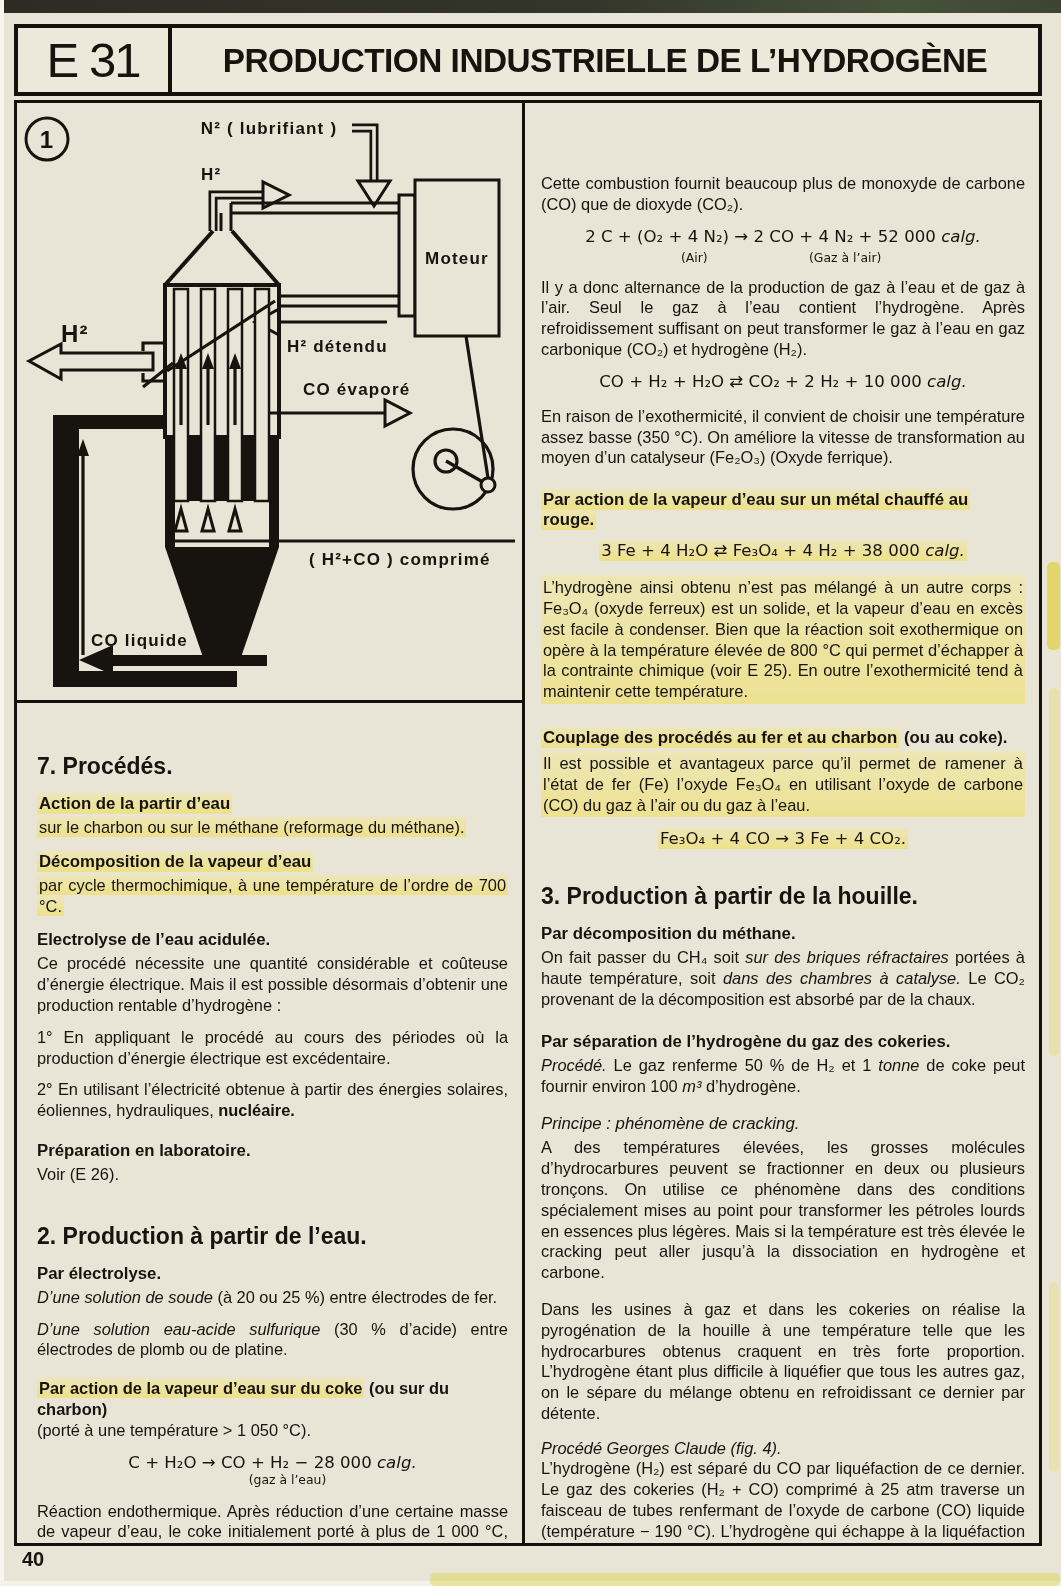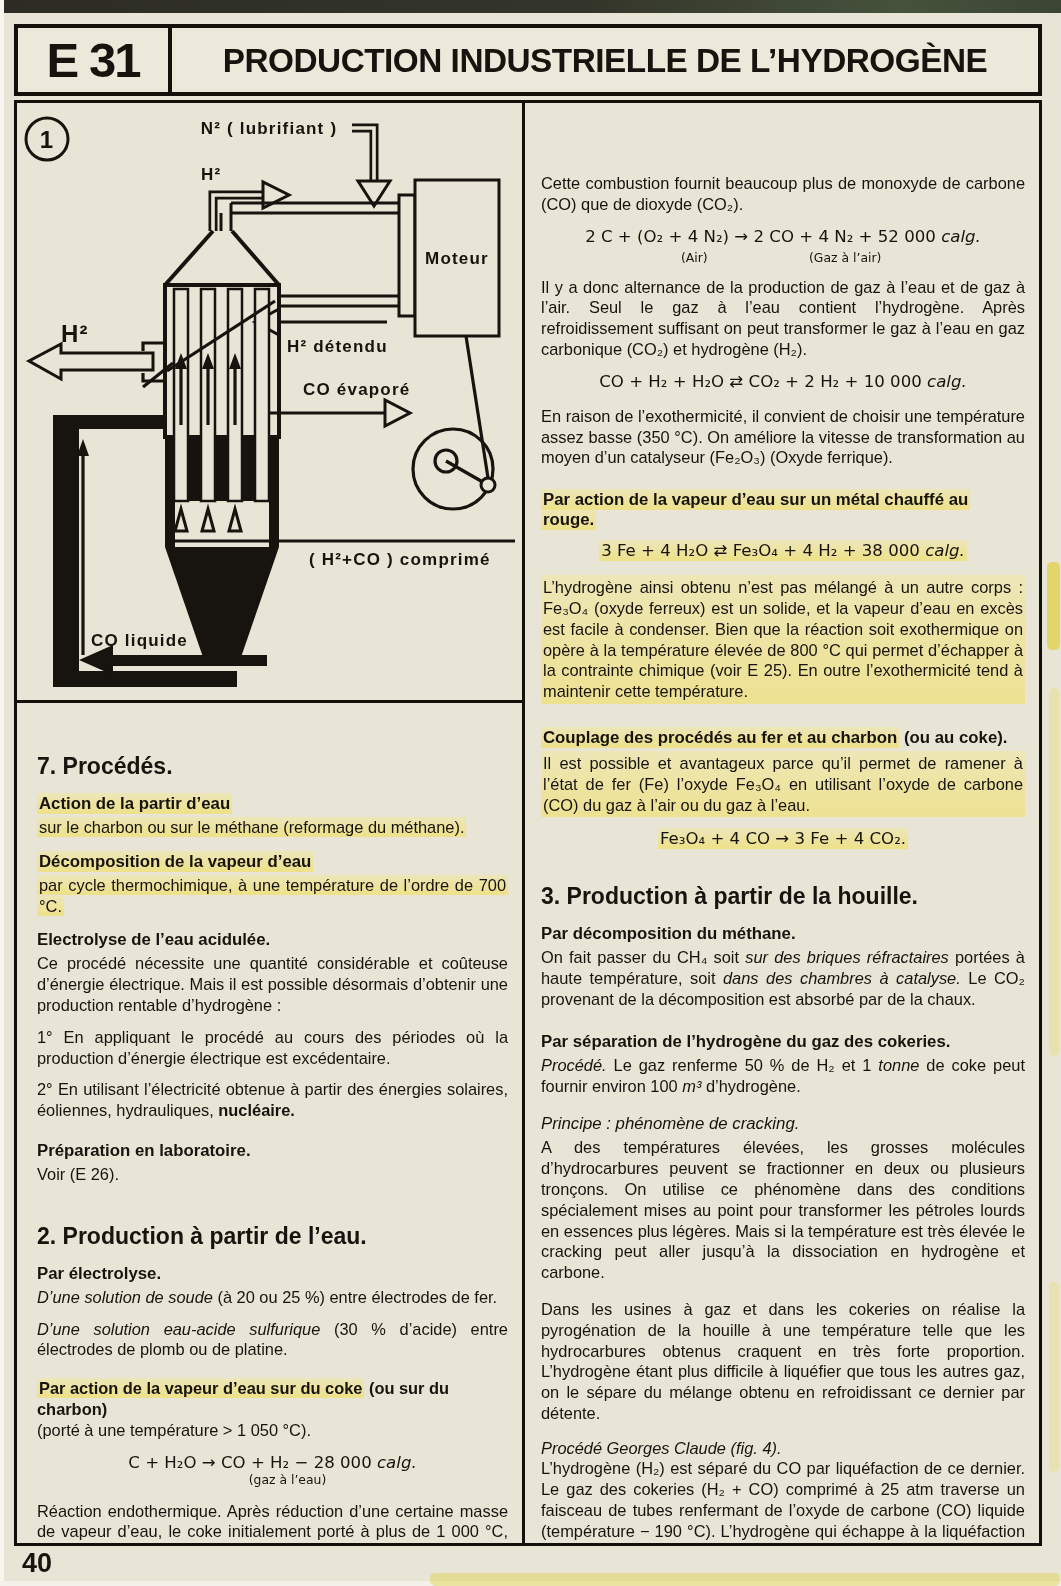--- a/index.html
+++ b/index.html
@@ -8,21 +8,21 @@
         font-family:"Liberation Sans","DejaVu Sans",sans-serif;color:#17130e;}
   .scan-top{position:absolute;top:0;left:0;width:100%;height:13px;
         background:linear-gradient(90deg,#2c2c24,#34352a 55%,#46523c 85%,#3c4433);}
   .edge-left{position:absolute;top:0;left:0;width:4px;height:100%;background:#f7f5ed;}
   .edge-bottom{position:absolute;bottom:0;left:0;width:100%;height:5px;background:#f4f2e8;}
 
   
   .header{position:absolute;left:14px;top:24px;width:1028px;height:72px;
         border:4px solid #14110c;display:flex;background:#ece8da;box-sizing:border-box;}
   .header-code{width:150px;border-right:4px solid #14110c;display:flex;align-items:center;
-        justify-content:center;font-size:49px;font-weight:700;letter-spacing:-2px;}
+        justify-content:center;font-size:49px;font-weight:400;letter-spacing:-2px;}
   .header-title{flex:1;display:flex;align-items:center;justify-content:center;
         font-size:34px;font-weight:700;white-space:nowrap;transform:scaleX(.98);letter-spacing:-.5px;}
 
   
   .content{position:absolute;left:14px;top:100px;width:1028px;height:1446px;
         border:3px solid #14110c;box-sizing:border-box;display:flex;background:#e9e5d6;}
   .col-left{width:508px;border-right:3px solid #14110c;box-sizing:border-box;display:flex;flex-direction:column;}
   .col-right{flex:1;padding:70px 14px 0 16px;box-sizing:border-box;overflow:hidden;}
 
   .figure{height:600px;border-bottom:3px solid #14110c;box-sizing:border-box;position:relative;}
@@ -37,21 +37,21 @@
   .it{font-style:italic;}
   .eq{font-family:"DejaVu Sans",sans-serif;font-size:16.6px;text-align:center;margin:10px 0 14px;line-height:21px;}
   .eq-note{font-size:12.4px;line-height:14px;}
   .eq1-notes{position:relative;height:16px;font-size:12.4px;}
   .eq1-notes .n1{position:absolute;left:140px;}
   .eq1-notes .n2{position:absolute;left:268px;}
   .hl{background:linear-gradient(rgba(246,233,120,.30),rgba(240,222,88,.62));
       box-decoration-break:clone;-webkit-box-decoration-break:clone;padding:1px 2px;}
   .hl-block{background:linear-gradient(rgba(246,233,120,.34),rgba(240,222,88,.55));padding:2px 2px;}
 
-  .page-number{position:absolute;left:22px;top:1548px;font-size:27px;font-weight:700;}
+  .page-number{position:absolute;left:22px;top:1548px;font-size:20px;font-weight:700;}
 
   
   .streak{position:absolute;border-radius:5px;}
   .st1{right:1px;top:562px;width:13px;height:88px;background:rgba(226,205,55,.68);}
   .st2{right:2px;top:688px;width:10px;height:368px;background:rgba(233,218,100,.35);}
   .st3{right:2px;top:1282px;width:10px;height:190px;background:rgba(233,218,100,.32);}
   .st4{left:430px;bottom:0;width:630px;height:13px;background:rgba(222,211,85,.5);}
 
   
   svg text{font-family:"Liberation Sans","DejaVu Sans",sans-serif;}

